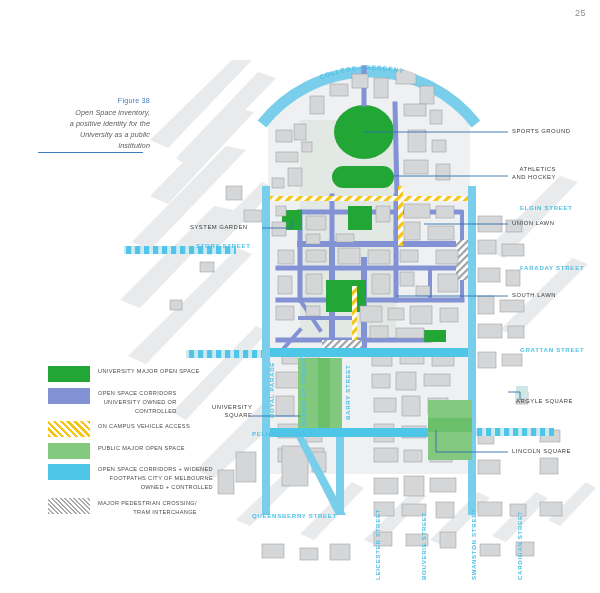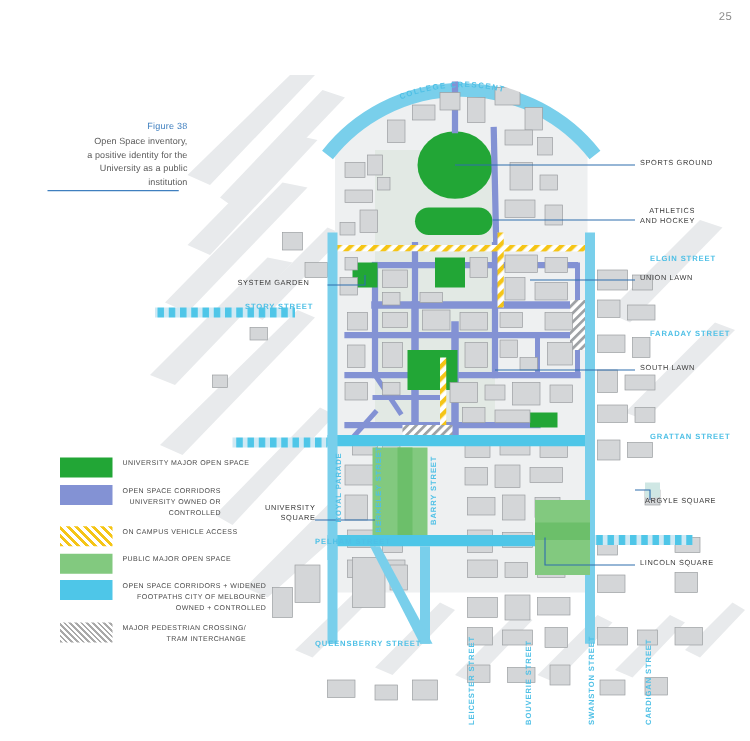--- a/index.html
+++ b/index.html
@@ -5,21 +5,21 @@
   html,body{margin:0;padding:0;background:#ffffff;}
   body{width:600px;height:593px;position:relative;overflow:hidden;
        font-family:"Liberation Sans",sans-serif;}
   #page{position:absolute;inset:0;background:#ffffff;text-align:right;}
 
   .pagenum{position:absolute;right:14px;top:8px;font-size:9px;color:#8c8c8c;letter-spacing:.5px;}
 
   
   .caption{position:absolute;left:38px;top:96px;width:112px;}
   .cap-title{font-size:7.2px;color:#3f7fbf;letter-spacing:.2px;line-height:1.5;margin-left:40px;}
-  .cap-body{font-size:7.2px;color:#5a5a5a;line-height:1.55;letter-spacing:.1px;}
+  .cap-body{font-size:7.2px;color:#5a5a5a;line-height:1.55;letter-spacing:.1px;font-style:italic;}
   .cap-rule{position:absolute;left:38px;top:152px;width:105px;height:1.4px;background:#3f7fbf;}
 
   
   .legend{position:absolute;left:48px;top:366px;width:180px;}
   .lg-row{display:flex;align-items:flex-start;margin-bottom:5.5px;}
   .sw{width:42px;height:16px;flex:0 0 42px;margin-right:8px;}
   .lg-txt{font-size:5.6px;color:#4a4a4a;line-height:1.62;letter-spacing:.35px;padding-top:1px;}
   .sw-green{background:#22a636;}
   .sw-blue{background:#8392d4;}
   .sw-yellowhatch{background:

